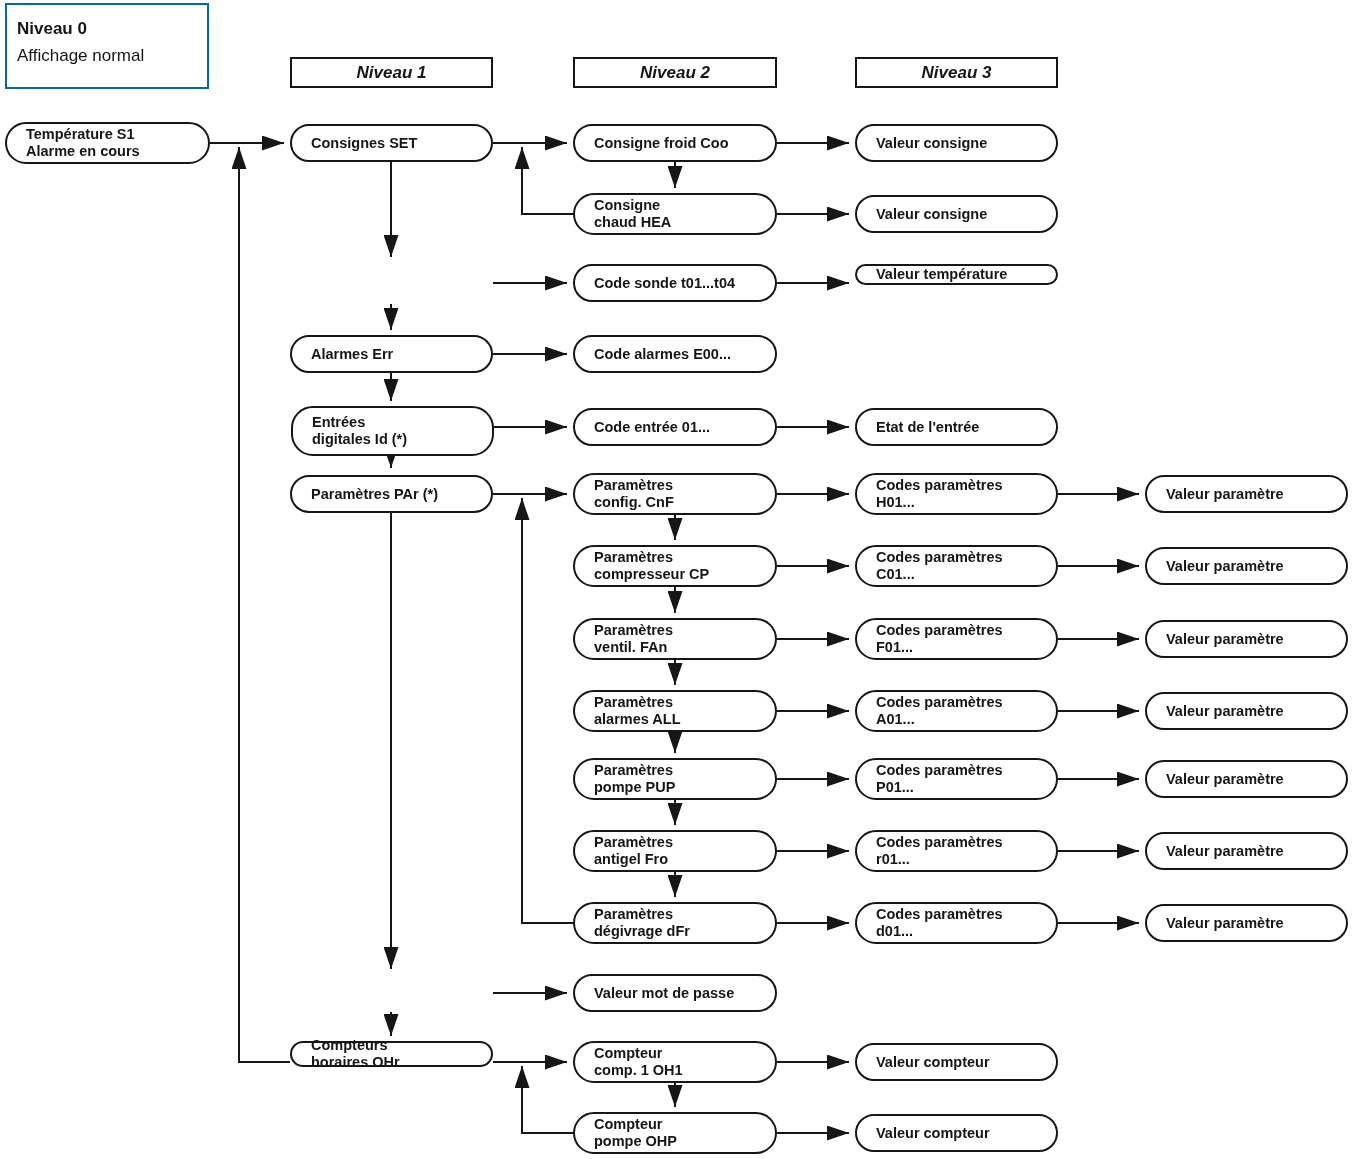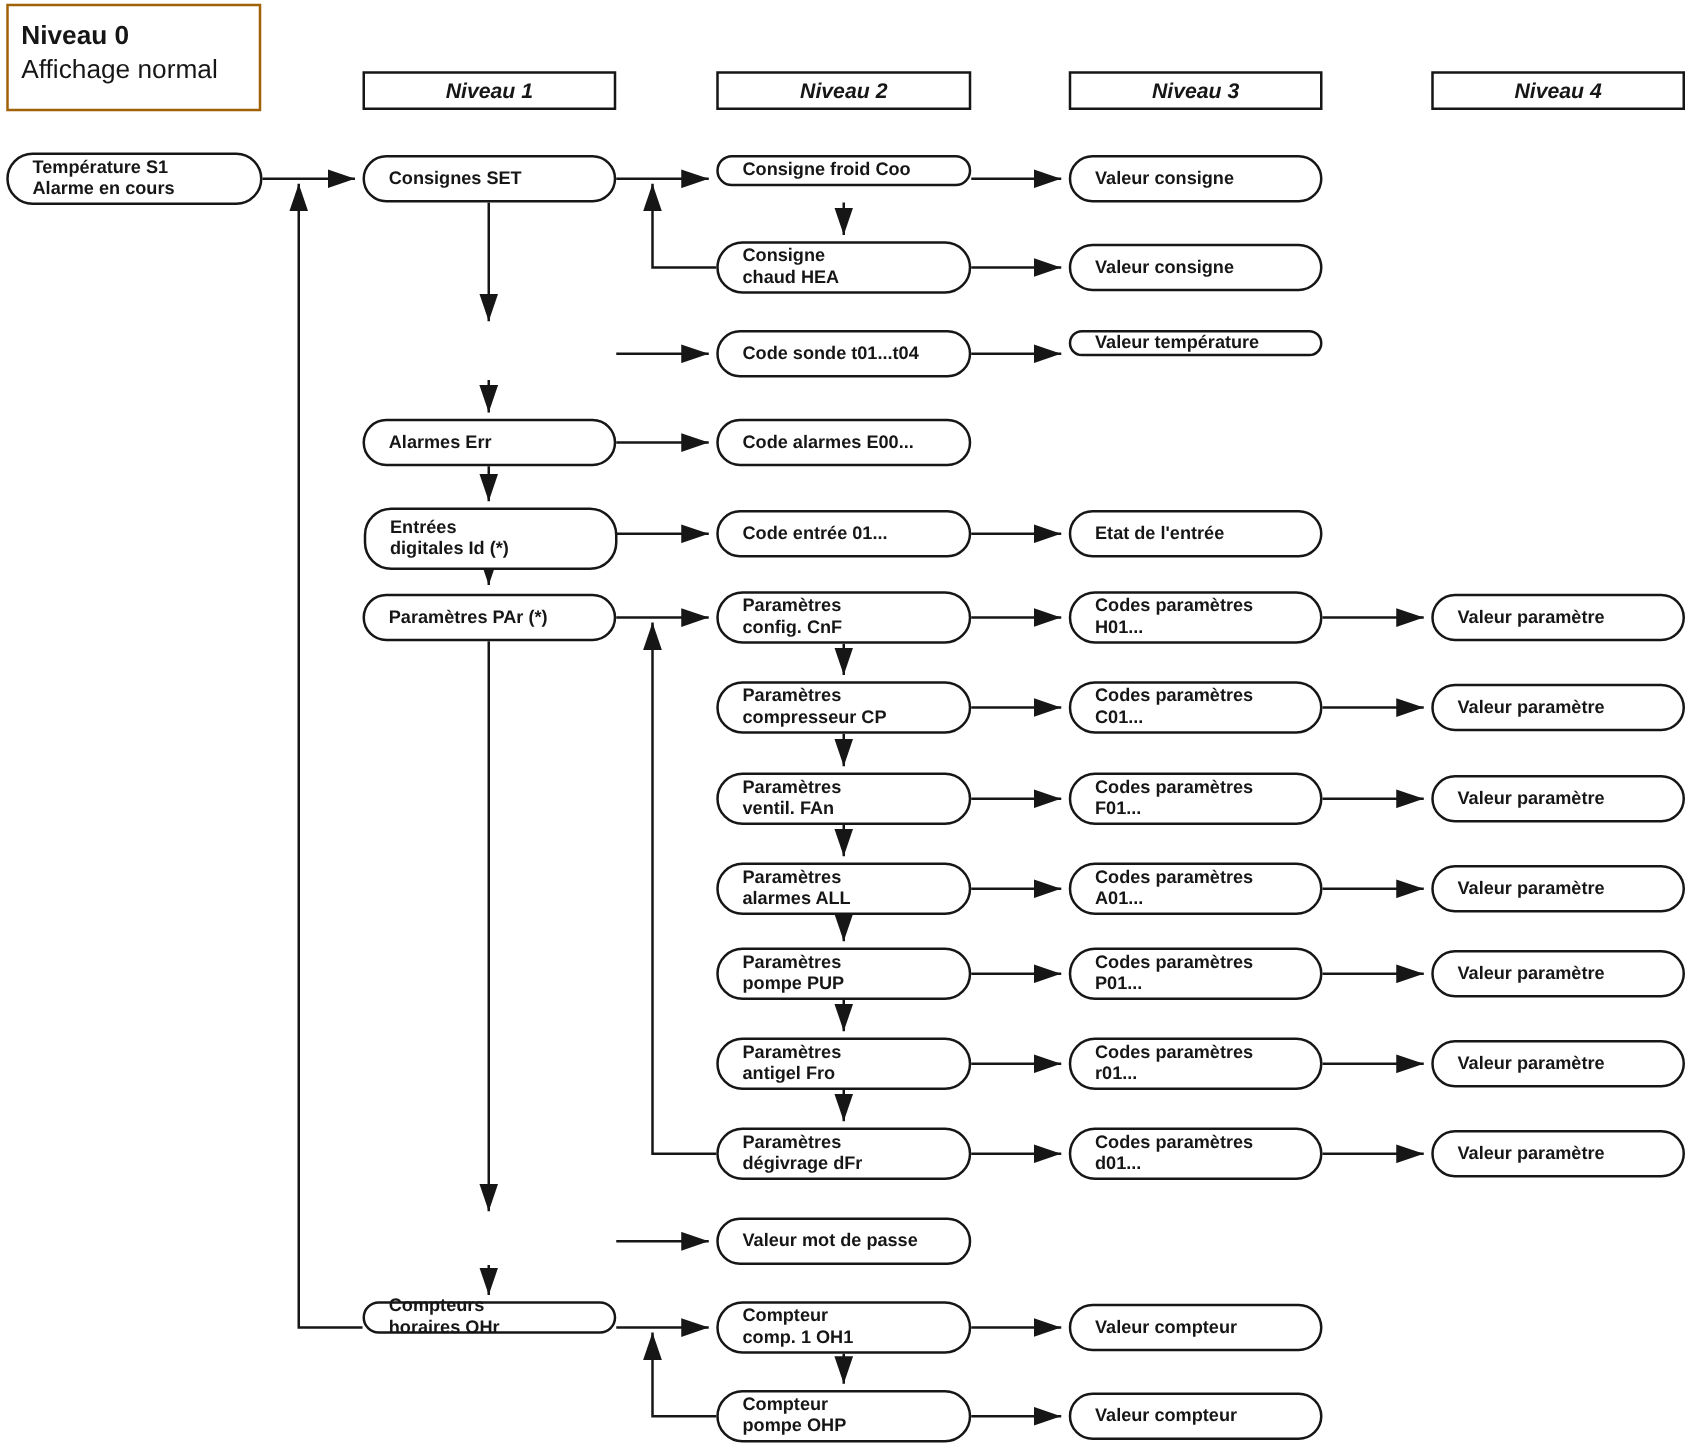--- a/index.html
+++ b/index.html
@@ -38,23 +38,23 @@
     justify-content:center;
     font-size:17px;
     font-weight:700;
     z-index:2;
     font-style:italic;
   }
   .hdr0{
     position:absolute;
     box-sizing:border-box;
     background:#ffffff;
-    border:2px solid #a16207;
+    border:2px solid #0369a1;
     padding:10px 10px 0 10px;
-    font-size:21px;
+    font-size:17px;
     line-height:27px;
     z-index:2;
   }
   .hdr0 .t{font-weight:700;display:block;}
   .hdr0 .s{font-weight:400;display:block;}
   svg.wires{position:absolute;left:0;top:0;z-index:1;}
   svg.wires line, svg.wires polyline{stroke:#161616;stroke-width:2;fill:none;}
 </style>
 </head>
 <body>
@@ -131,32 +131,29 @@
 
   <div class="hdr" style="left:290px;top:57px;width:203px;height:31px">
     <span>Niveau 1</span>
     </div>
   <div class="hdr" style="left:573px;top:57px;width:204px;height:31px">
     <span>Niveau 2</span>
     </div>
   <div class="hdr" style="left:855px;top:57px;width:203px;height:31px">
     <span>Niveau 3</span>
     </div>
-  <div class="hdr" style="left:1145px;top:57px;width:203px;height:31px">
-    <span>Niveau 4</span>
-    </div>
 
   <div class="node" style="left:5px;top:122px;width:205px;height:42px">
     <span>Température S1</span>
     <span>Alarme en cours</span>
   </div>
   <div class="node" style="left:290px;top:124px;width:203px;height:38px">
     <span>Consignes SET</span>
   </div>
-  <div class="node" style="left:573px;top:124px;width:204px;height:25px">
+  <div class="node" style="left:573px;top:124px;width:204px;height:38px">
     <span>Consigne froid Coo</span>
   </div>
   <div class="node" style="left:855px;top:124px;width:203px;height:38px">
     <span>Valeur consigne</span>
   </div>
 
   <div class="node" style="left:573px;top:193px;width:204px;height:42px">
     <span>Consigne</span>
     <span>chaud HEA</span>
   </div>

